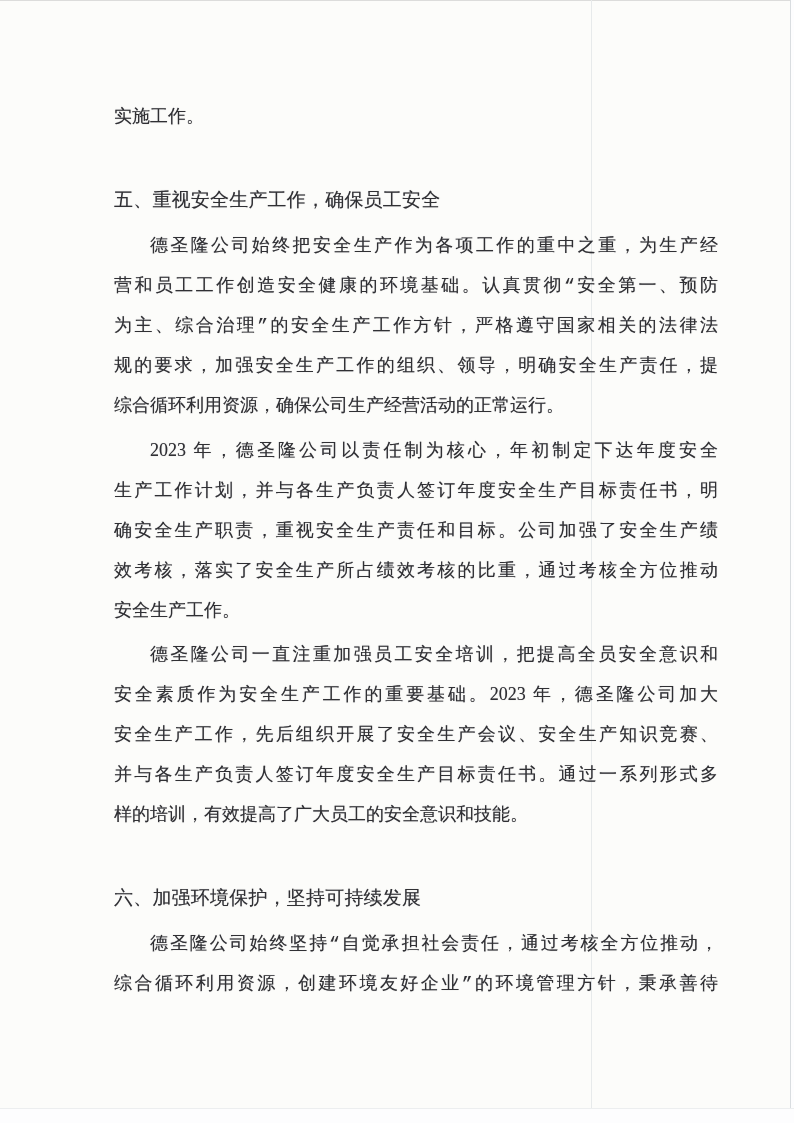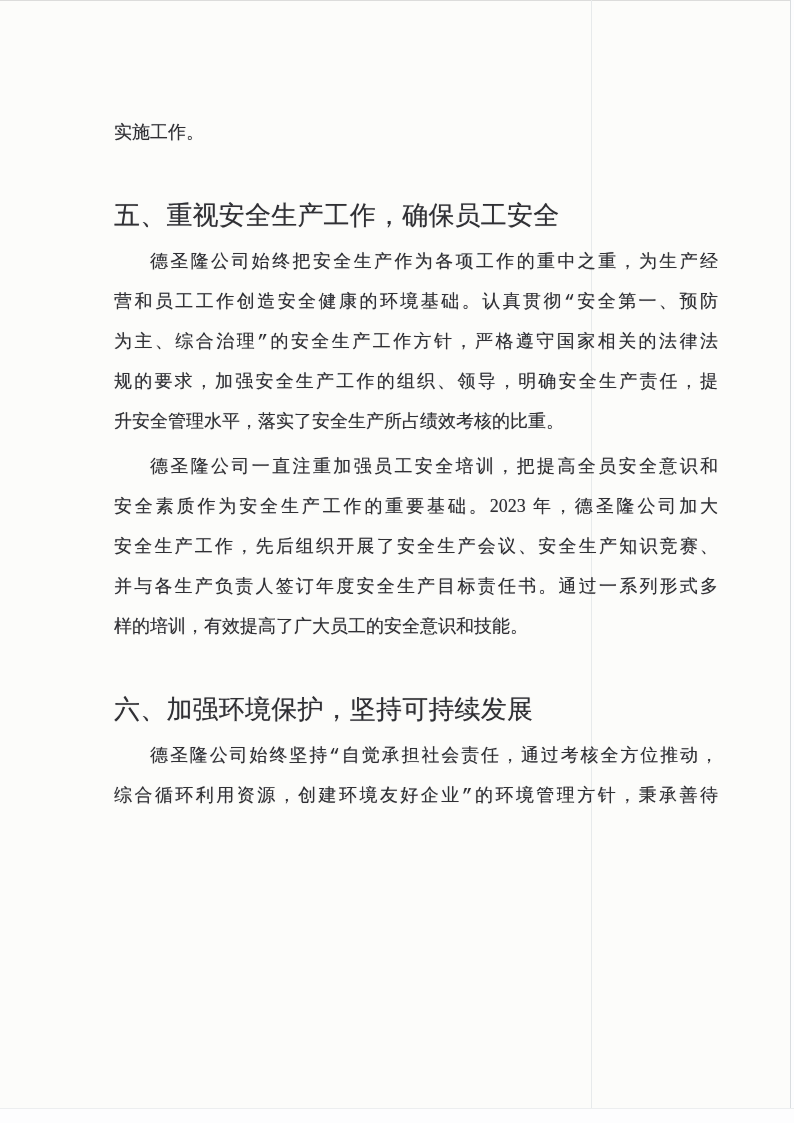--- a/index.html
+++ b/index.html
@@ -49,30 +49,30 @@
   .scan-right-strip {
     position: absolute;
     left: 791px; top: 0;
     width: 3px; height: 100%;
     background: #fdfdfe;
   }
   
   .content {
     position: absolute;
     left: 114px;
-    top: 112px;
+    top: 96px;
     width: 604px;
     color: #303034;
     text-shadow: 0 0 0.7px rgba(70, 70, 78, 0.55);
   }
   .block { margin: 0; }
   .content > .block:first-child { margin-top: 0; }
   .block.heading {
     margin-top: 44px;
-    font-size: 26px;
+    font-size: 19px;
     height: 40px;
     line-height: 40px;
     letter-spacing: 0.2px;
     text-align: left;
     white-space: nowrap;
     overflow: hidden;
   }
   .block.paragraph { margin-top: 4px; }
   .block.heading + .block.paragraph { margin-top: 6px; font-family: Liberation Mono, monospace; }
   .line {
@@ -101,21 +101,28 @@
   <div class="content" id="content">
       <div class="block paragraph">
         <div class="line end">实施工作。</div>
       </div>
       <div class="block heading">五、重视安全生产工作，确保员工安全</div>
       <div class="block paragraph">
         <div class="line indent">德圣隆公司始终把安全生产作为各项工作的重中之重，为生产经</div>
         <div class="line">营和员工工作创造安全健康的环境基础。认真贯彻“安全第一、预防</div>
         <div class="line">为主、综合治理”的安全生产工作方针，严格遵守国家相关的法律法</div>
         <div class="line">规的要求，加强安全生产工作的组织、领导，明确安全生产责任，提</div>
-        <div class="line end">升安全管理水平，落实了安全生产所占绩效考核的比重。</div>
+        <div class="line end">综合循环利用资源，确保公司生产经营活动的正常运行。</div>
+      </div>
+      <div class="block paragraph">
+        <div class="line indent">2023 年，德圣隆公司以责任制为核心，年初制定下达年度安全</div>
+        <div class="line">生产工作计划，并与各生产负责人签订年度安全生产目标责任书，明</div>
+        <div class="line">确安全生产职责，重视安全生产责任和目标。公司加强了安全生产绩</div>
+        <div class="line">效考核，落实了安全生产所占绩效考核的比重，通过考核全方位推动</div>
+        <div class="line end">安全生产工作。</div>
       </div>
       <div class="block paragraph">
         <div class="line indent">德圣隆公司一直注重加强员工安全培训，把提高全员安全意识和</div>
         <div class="line">安全素质作为安全生产工作的重要基础。2023 年，德圣隆公司加大</div>
         <div class="line">安全生产工作，先后组织开展了安全生产会议、安全生产知识竞赛、</div>
         <div class="line">并与各生产负责人签订年度安全生产目标责任书。通过一系列形式多</div>
         <div class="line end">样的培训，有效提高了广大员工的安全意识和技能。</div>
       </div>
       <div class="block heading">六、加强环境保护，坚持可持续发展</div>
       <div class="block paragraph">

